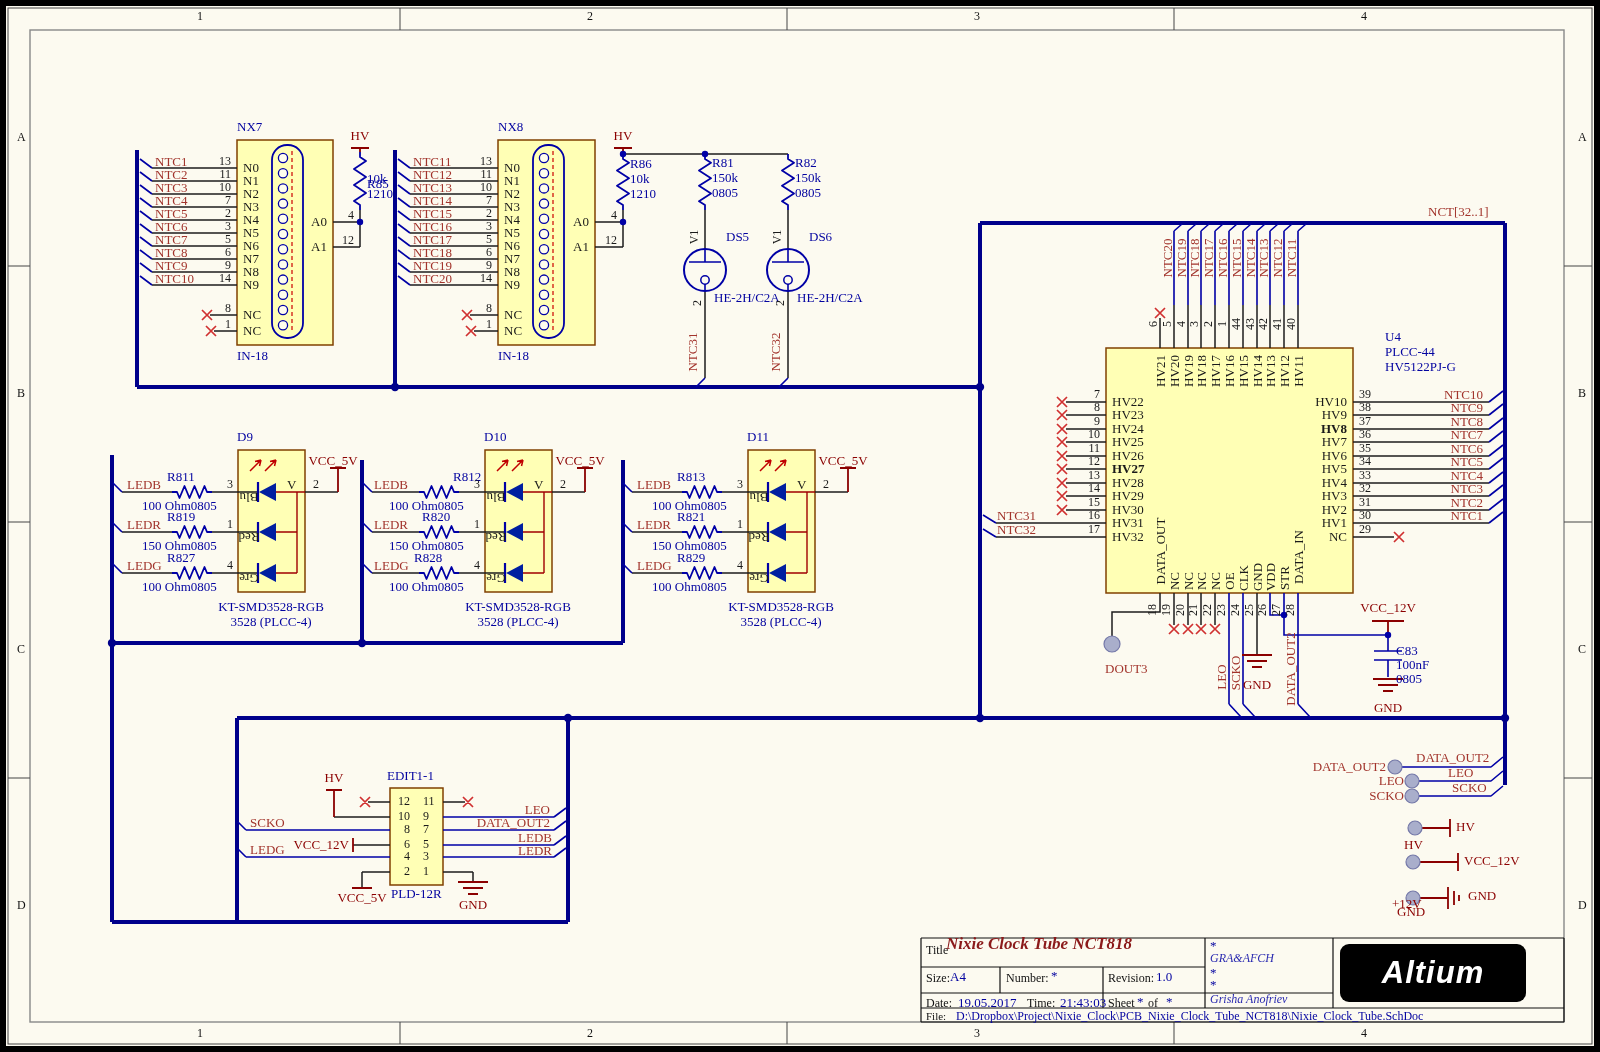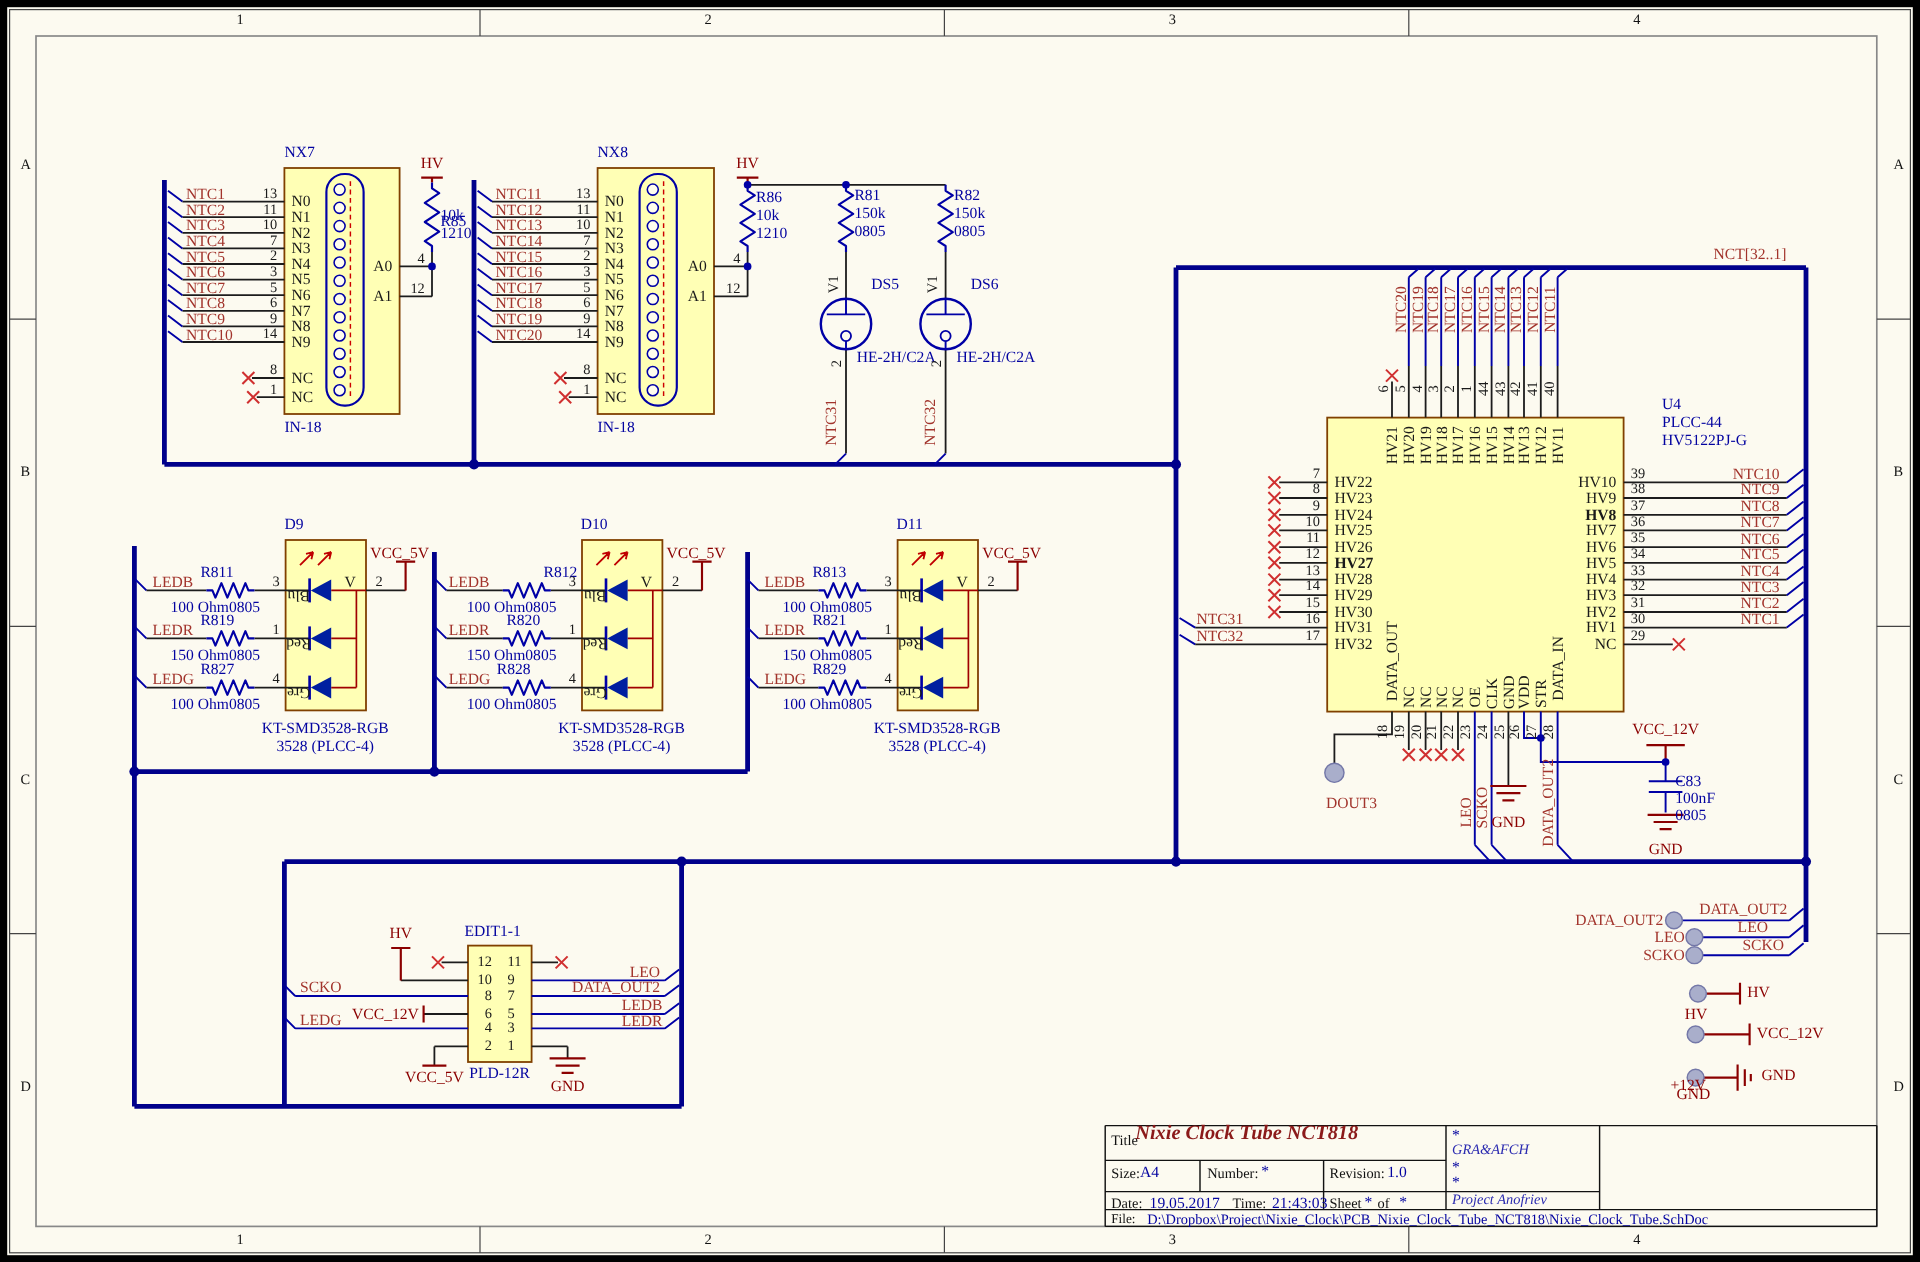--- a/index.html
+++ b/index.html
@@ -484,14 +484,15 @@
   <span class="tb tb-lab" style="left:1108px;top:997px">Sheet</span>
   <span class="tb tb-star" style="left:1137px;top:995px">*</span>
   <span class="tb tb-lab" style="left:1148px;top:997px">of</span>
   <span class="tb tb-star" style="left:1166px;top:995px">*</span>
   <span class="tb tb-lab" style="left:926px;top:1011px;font-size:11px">File:</span>
   <span class="tb tb-val" style="left:956px;top:1010px;font-size:12px">D:\Dropbox\Project\Nixie_Clock\PCB_Nixie_Clock_Tube_NCT818\Nixie_Clock_Tube.SchDoc</span>
   <span class="tb tb-star" style="left:1210px;top:939px">*</span>
   <span class="tb tb-it" style="left:1210px;top:952px">GRA&amp;AFCH</span>
   <span class="tb tb-star" style="left:1210px;top:966px">*</span>
   <span class="tb tb-star" style="left:1210px;top:978px">*</span>
-  <span class="tb tb-it" style="left:1210px;top:993px">Project Anofriev</span>
+  <span class="tb tb-it" style="left:1210px;top:993px">Grisha Anofriev</span>
+  <div class="logo">Altium</div>
 </div>
 
 </body></html>

